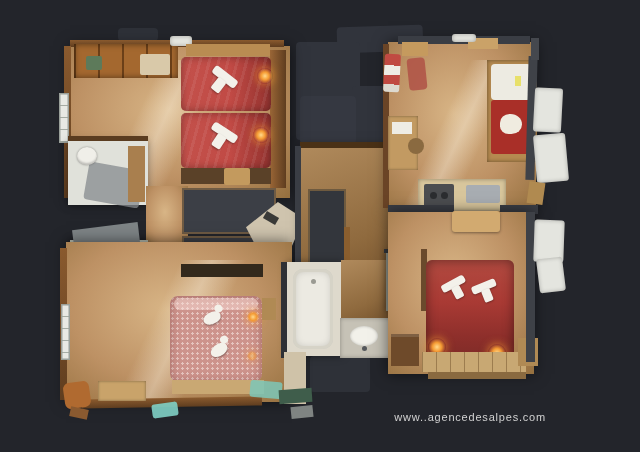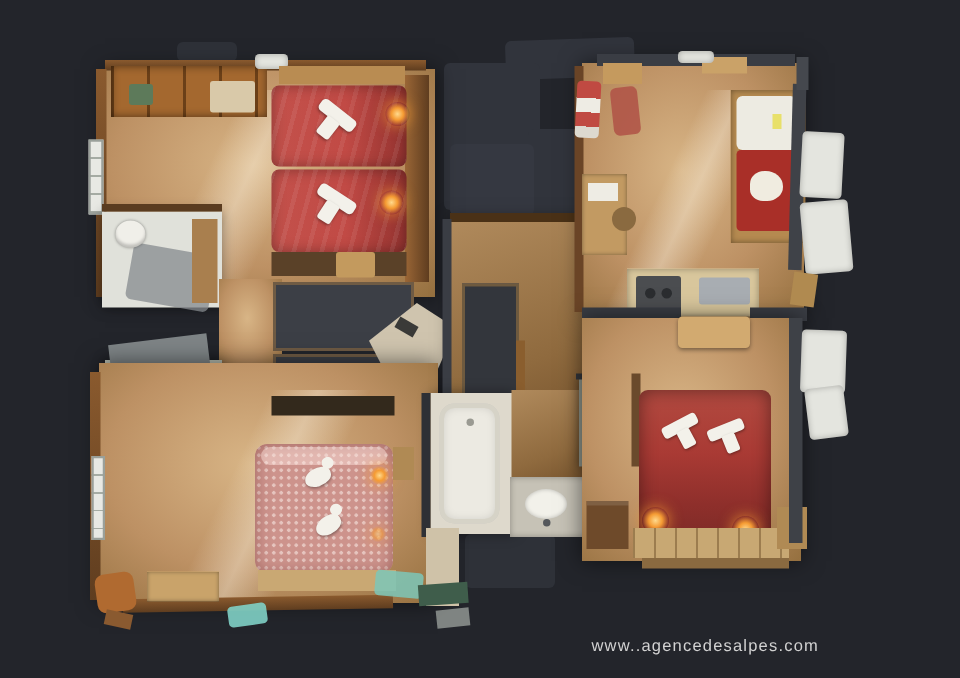--- a/index.html
+++ b/index.html
@@ -228,15 +228,15 @@
 
     <div class="layer">
       <div class="whiteobj" style="left:534px;top:88px;width:28px;height:44px;transform:rotate(3deg)"></div>
       <div class="whiteobj" style="left:535px;top:134px;width:32px;height:48px;transform:rotate(-5deg)"></div>
       <div style="left:528px;top:182px;width:16px;height:22px;background:#b08a50;transform:rotate(8deg)"></div>
       <div class="whiteobj" style="left:534px;top:220px;width:30px;height:42px;transform:rotate(2deg)"></div>
       <div class="whiteobj" style="left:538px;top:258px;width:26px;height:34px;transform:rotate(-7deg)"></div>
     </div>
   </div>
 
-  <div class="watermark" style="right:94px;bottom:15px">www..agencedesalpes.com</div>
+  <div class="watermark" style="right:94px;bottom:29px">www..agencedesalpes.com</div>
 
 </div>
 
 </body></html>

